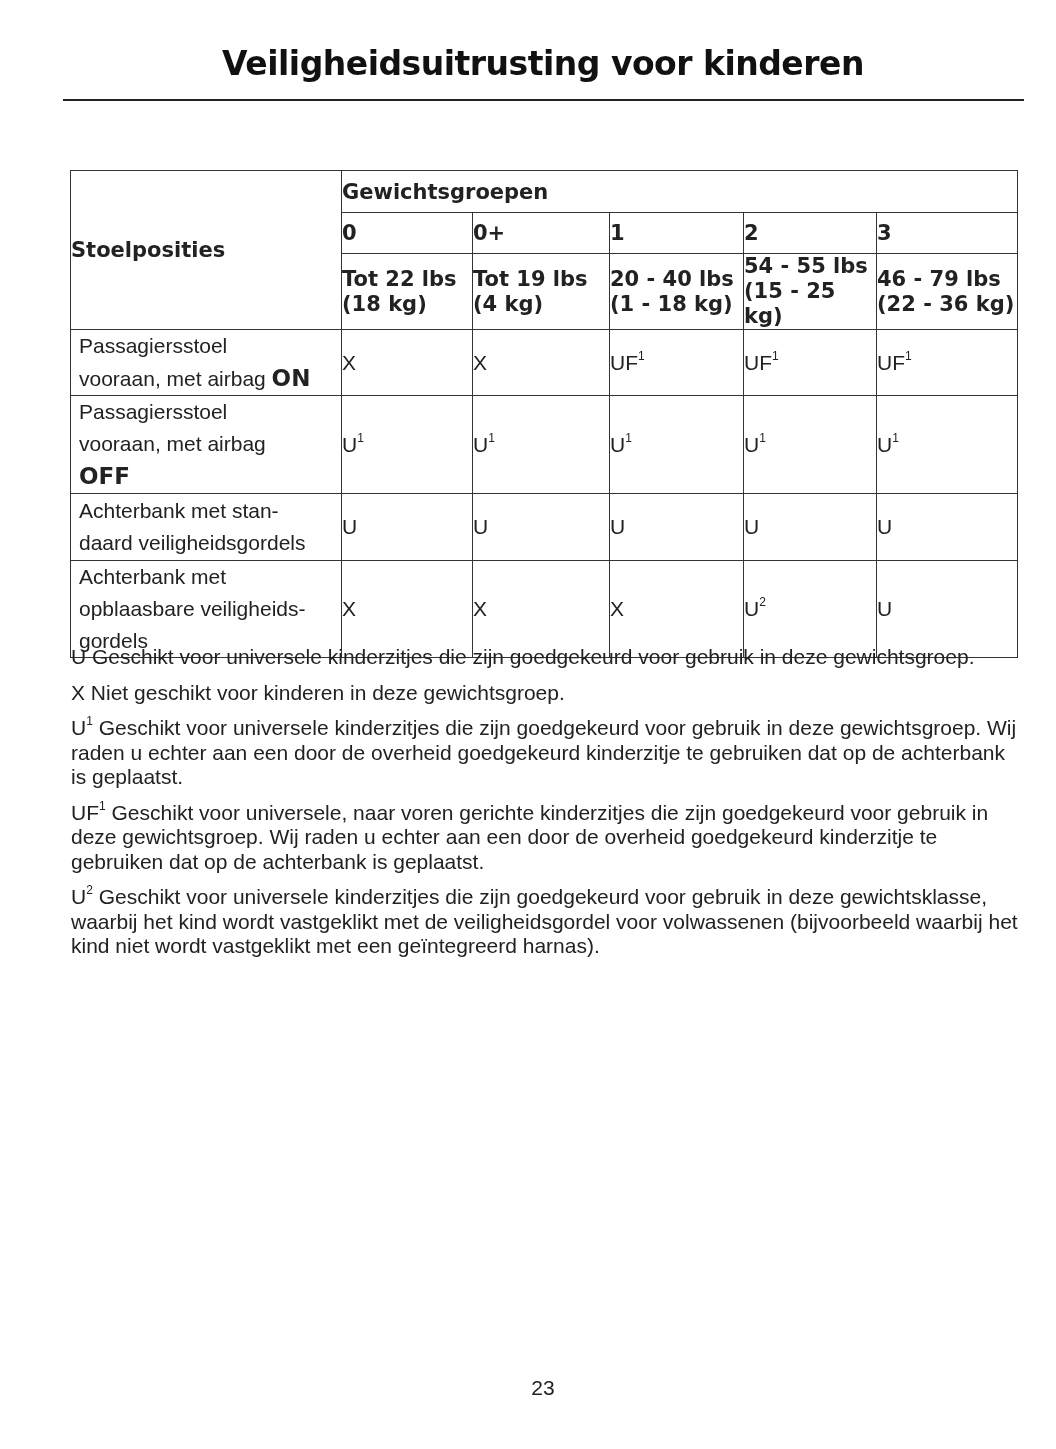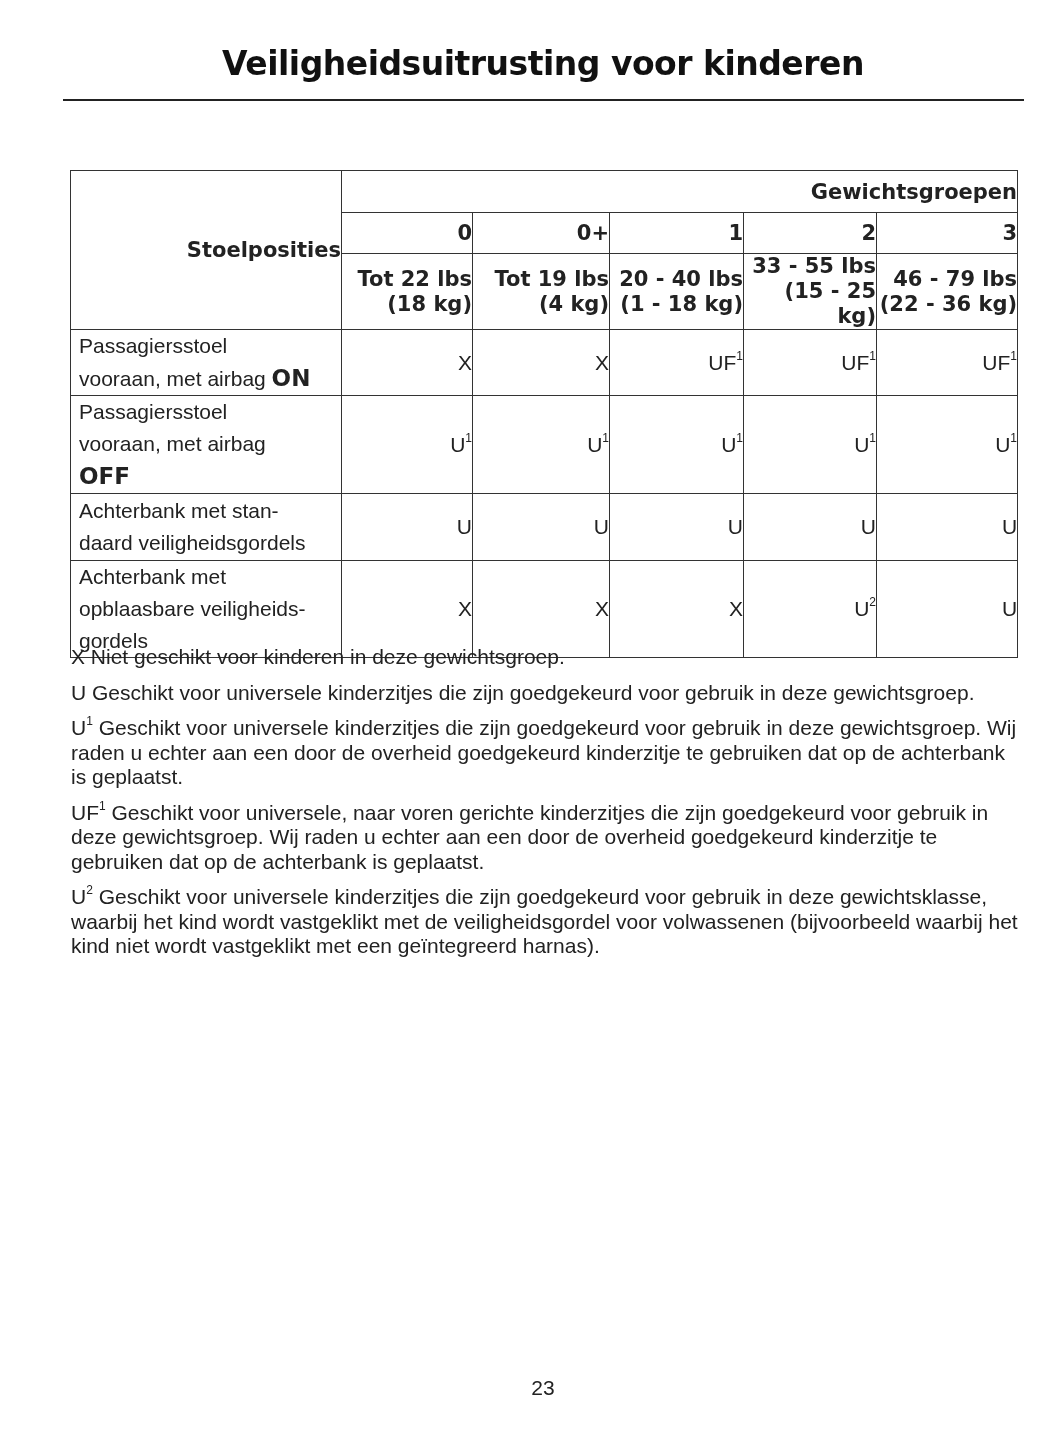--- a/index.html
+++ b/index.html
@@ -13,21 +13,21 @@
     letter-spacing: -0.5px; color: #111;
   }
   .rule {
     position: absolute; left: 63px; top: 99px; width: 961px; height: 2px; background: #222;
   }
   table.grid {
     position: absolute; left: 70px; top: 170px; width: 947px;
     border-collapse: collapse; table-layout: fixed;
   }
   table.grid td {
-    border: 1.5px solid #333; padding: 0; vertical-align: middle; text-align: right;
+    border: 1.5px solid #333; padding: 0; vertical-align: middle; text-align: left;
     font-size: 21px; color: #222;
   }
   .hdr-bold { font-family: "DejaVu Sans", sans-serif; font-weight: bold; font-size: 19px; color: #111; }
   .hdr-weight { font-family: "DejaVu Sans", sans-serif; font-weight: bold; font-size: 18.5px; line-height: 25px; color: #111; }
   td.pos {
     text-align: left !important; padding-left: 8px !important; font-size: 21px; line-height: 32px; color: #222;
   }
   .pos b { font-family: "DejaVu Sans", sans-serif; font-weight: bold; font-size: 23px; }
   sup { font-size: 12px; position: relative; top: -2px; vertical-align: super; line-height: 0; }
   .legend {
@@ -74,21 +74,21 @@
         </td>
     <td class="hdr-weight">
           <div>Tot 19 lbs</div>
           <div>(4 kg)</div>
         </td>
     <td class="hdr-weight">
           <div>20 - 40 lbs</div>
           <div>(1 - 18 kg)</div>
         </td>
     <td class="hdr-weight">
-          <div>33 - 55 lbs</div>
+          <div>54 - 55 lbs</div>
           <div>(15 - 25 kg)</div>
         </td>
     <td class="hdr-weight">
           <div>46 - 79 lbs</div>
           <div>(22 - 36 kg)</div>
         </td>
   </tr>
   </tbody>
     <tbody id="rows">
       <tr style="height: 66px;">
@@ -120,20 +120,20 @@
         <td><span>X</span></td>
         <td><span>X</span></td>
         <td><span>X</span></td>
         <td><span>U</span><sup>2</sup></td>
         <td><span>U</span></td>
       </tr>
     </tbody>
 </table>
 
 <div class="legend" id="legend">
+    <p><span>U</span><span> Geschikt voor universele kinderzitjes die zijn goedgekeurd voor gebruik in deze gewichtsgroep.</span></p>
     <p><span>X</span><span> Niet geschikt voor kinderen in deze gewichtsgroep.</span></p>
-    <p><span>U</span><span> Geschikt voor universele kinderzitjes die zijn goedgekeurd voor gebruik in deze gewichtsgroep.</span></p>
     <p><span>U</span><sup>1</sup><span> Geschikt voor universele kinderzitjes die zijn goedgekeurd voor gebruik in deze gewichtsgroep. Wij raden u echter aan een door de overheid goedgekeurd kinderzitje te gebruiken dat op de achterbank is geplaatst.</span></p>
     <p><span>UF</span><sup>1</sup><span> Geschikt voor universele, naar voren gerichte kinderzitjes die zijn goedgekeurd voor gebruik in deze gewichtsgroep. Wij raden u echter aan een door de overheid goedgekeurd kinderzitje te gebruiken dat op de achterbank is geplaatst.</span></p>
     <p><span>U</span><sup>2</sup><span> Geschikt voor universele kinderzitjes die zijn goedgekeurd voor gebruik in deze gewichtsklasse, waarbij het kind wordt vastgeklikt met de veiligheidsgordel voor volwassenen (bijvoorbeeld waarbij het kind niet wordt vastgeklikt met een geïntegreerd harnas).</span></p>
   </div>
 
 <div class="pagenum">23</div>
 
 </body></html>

